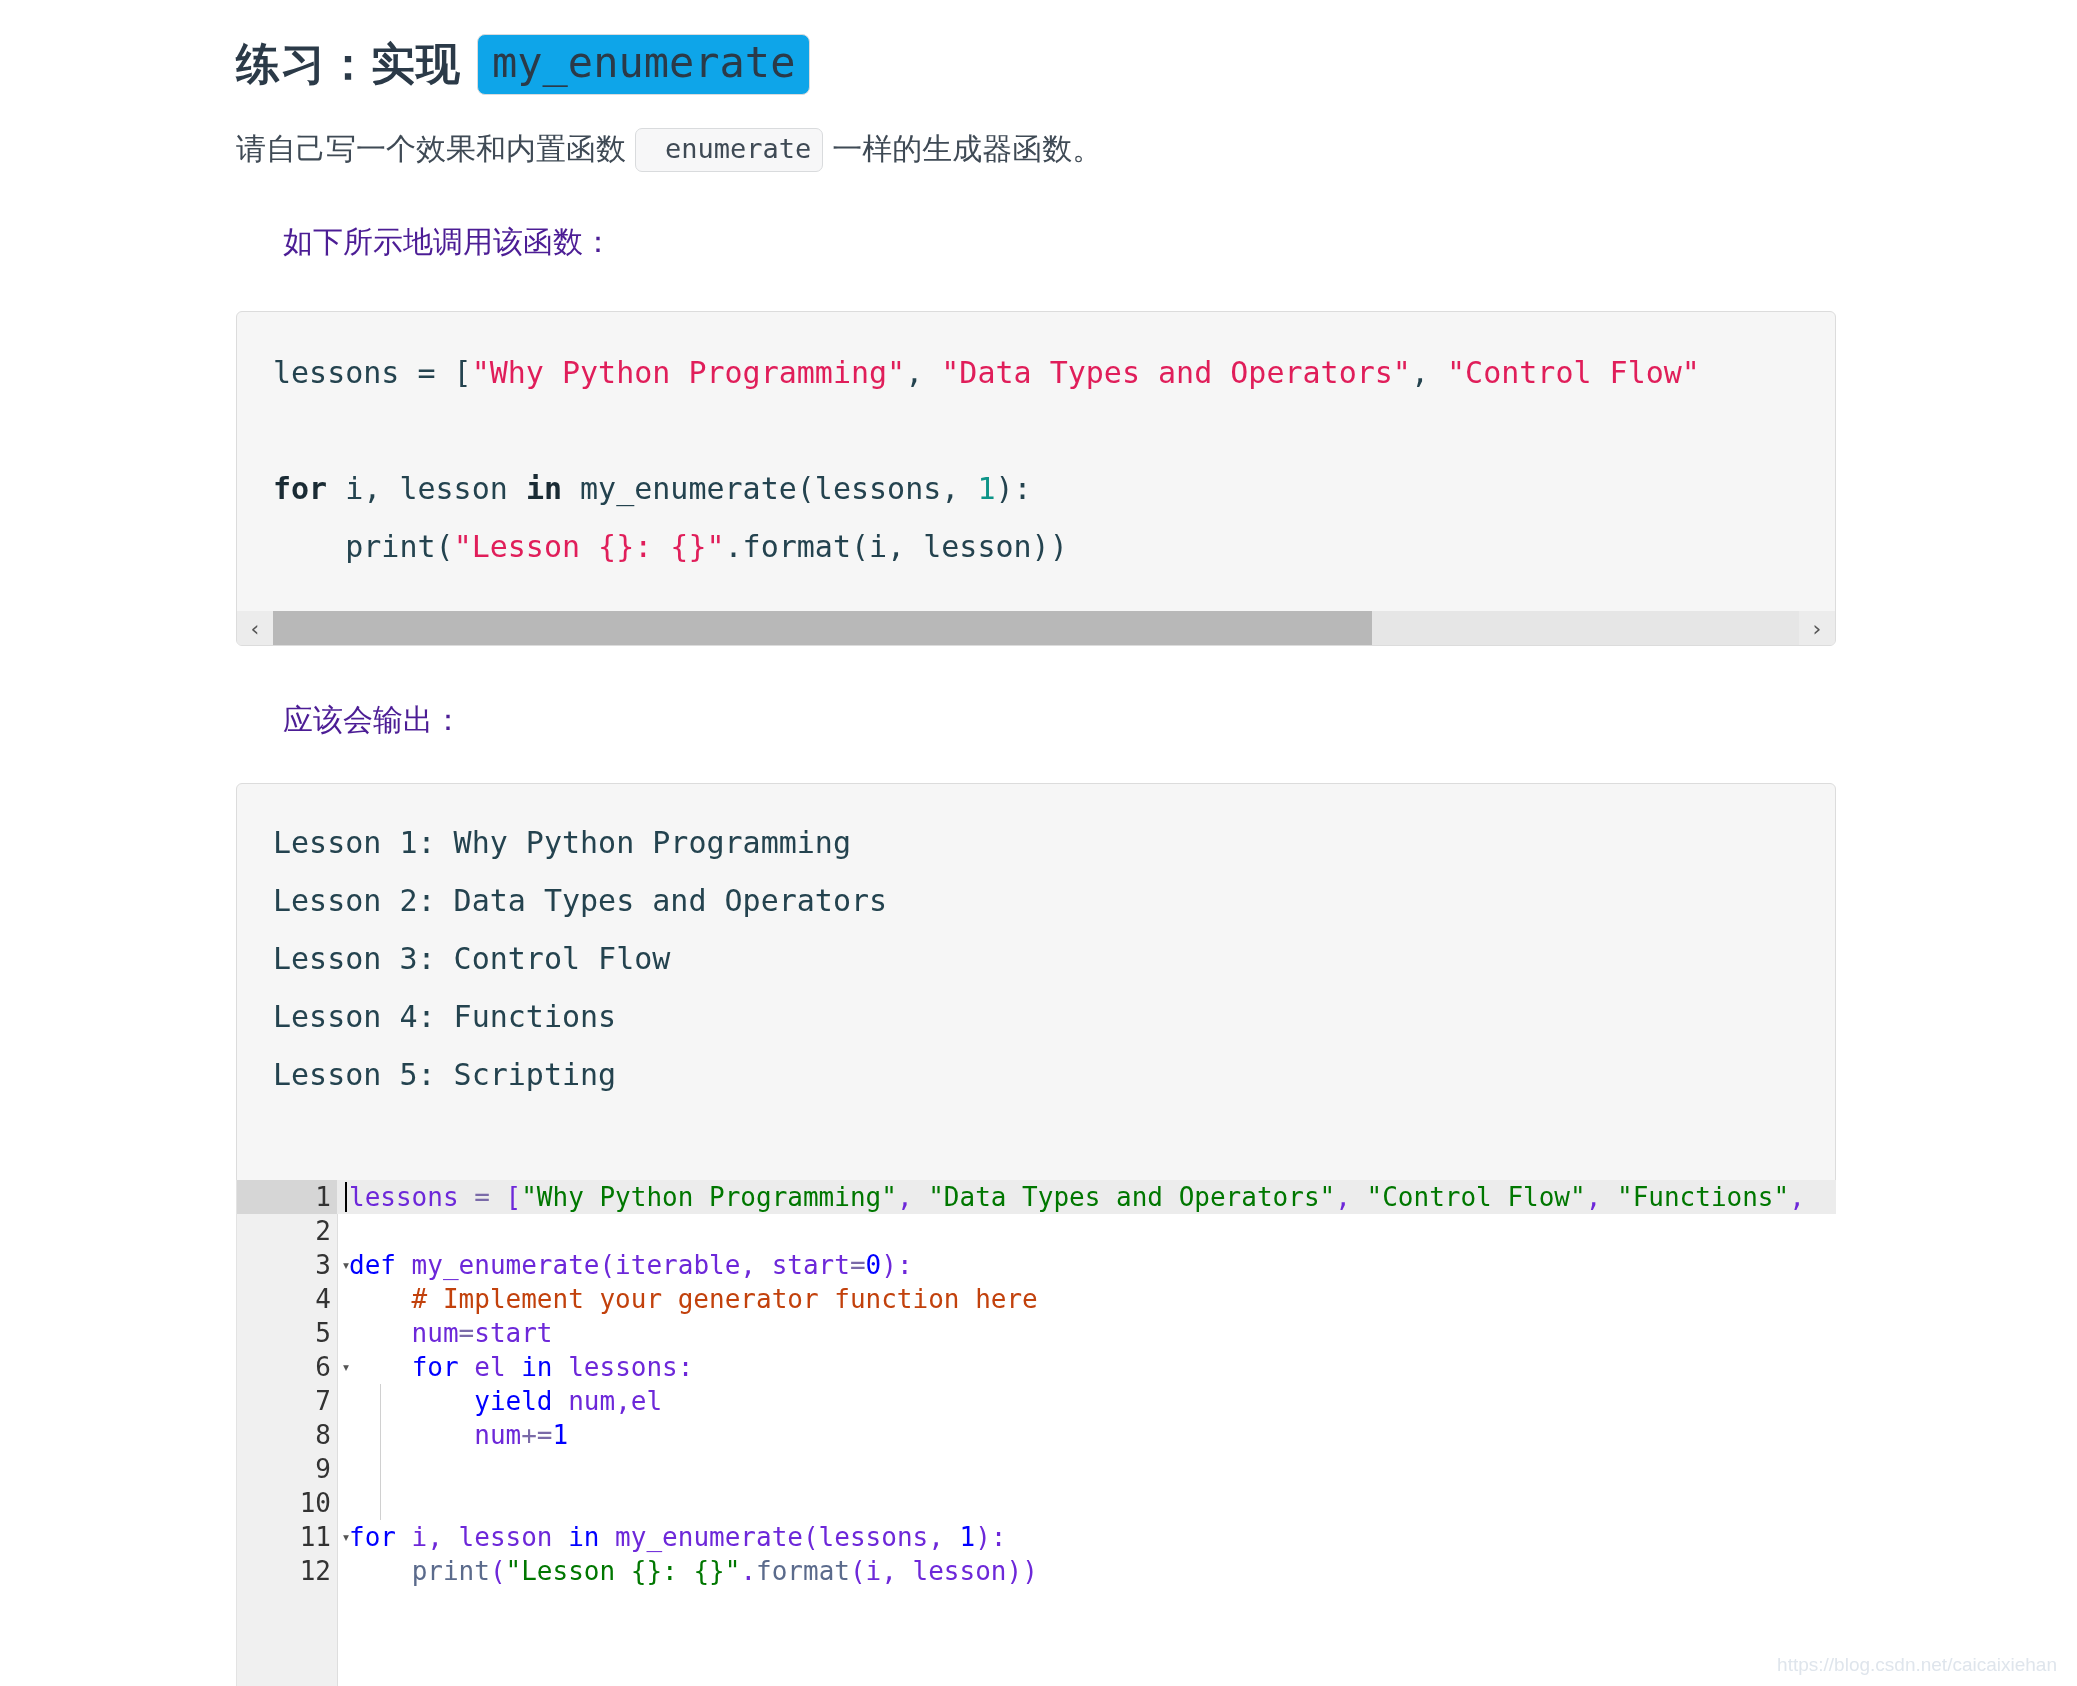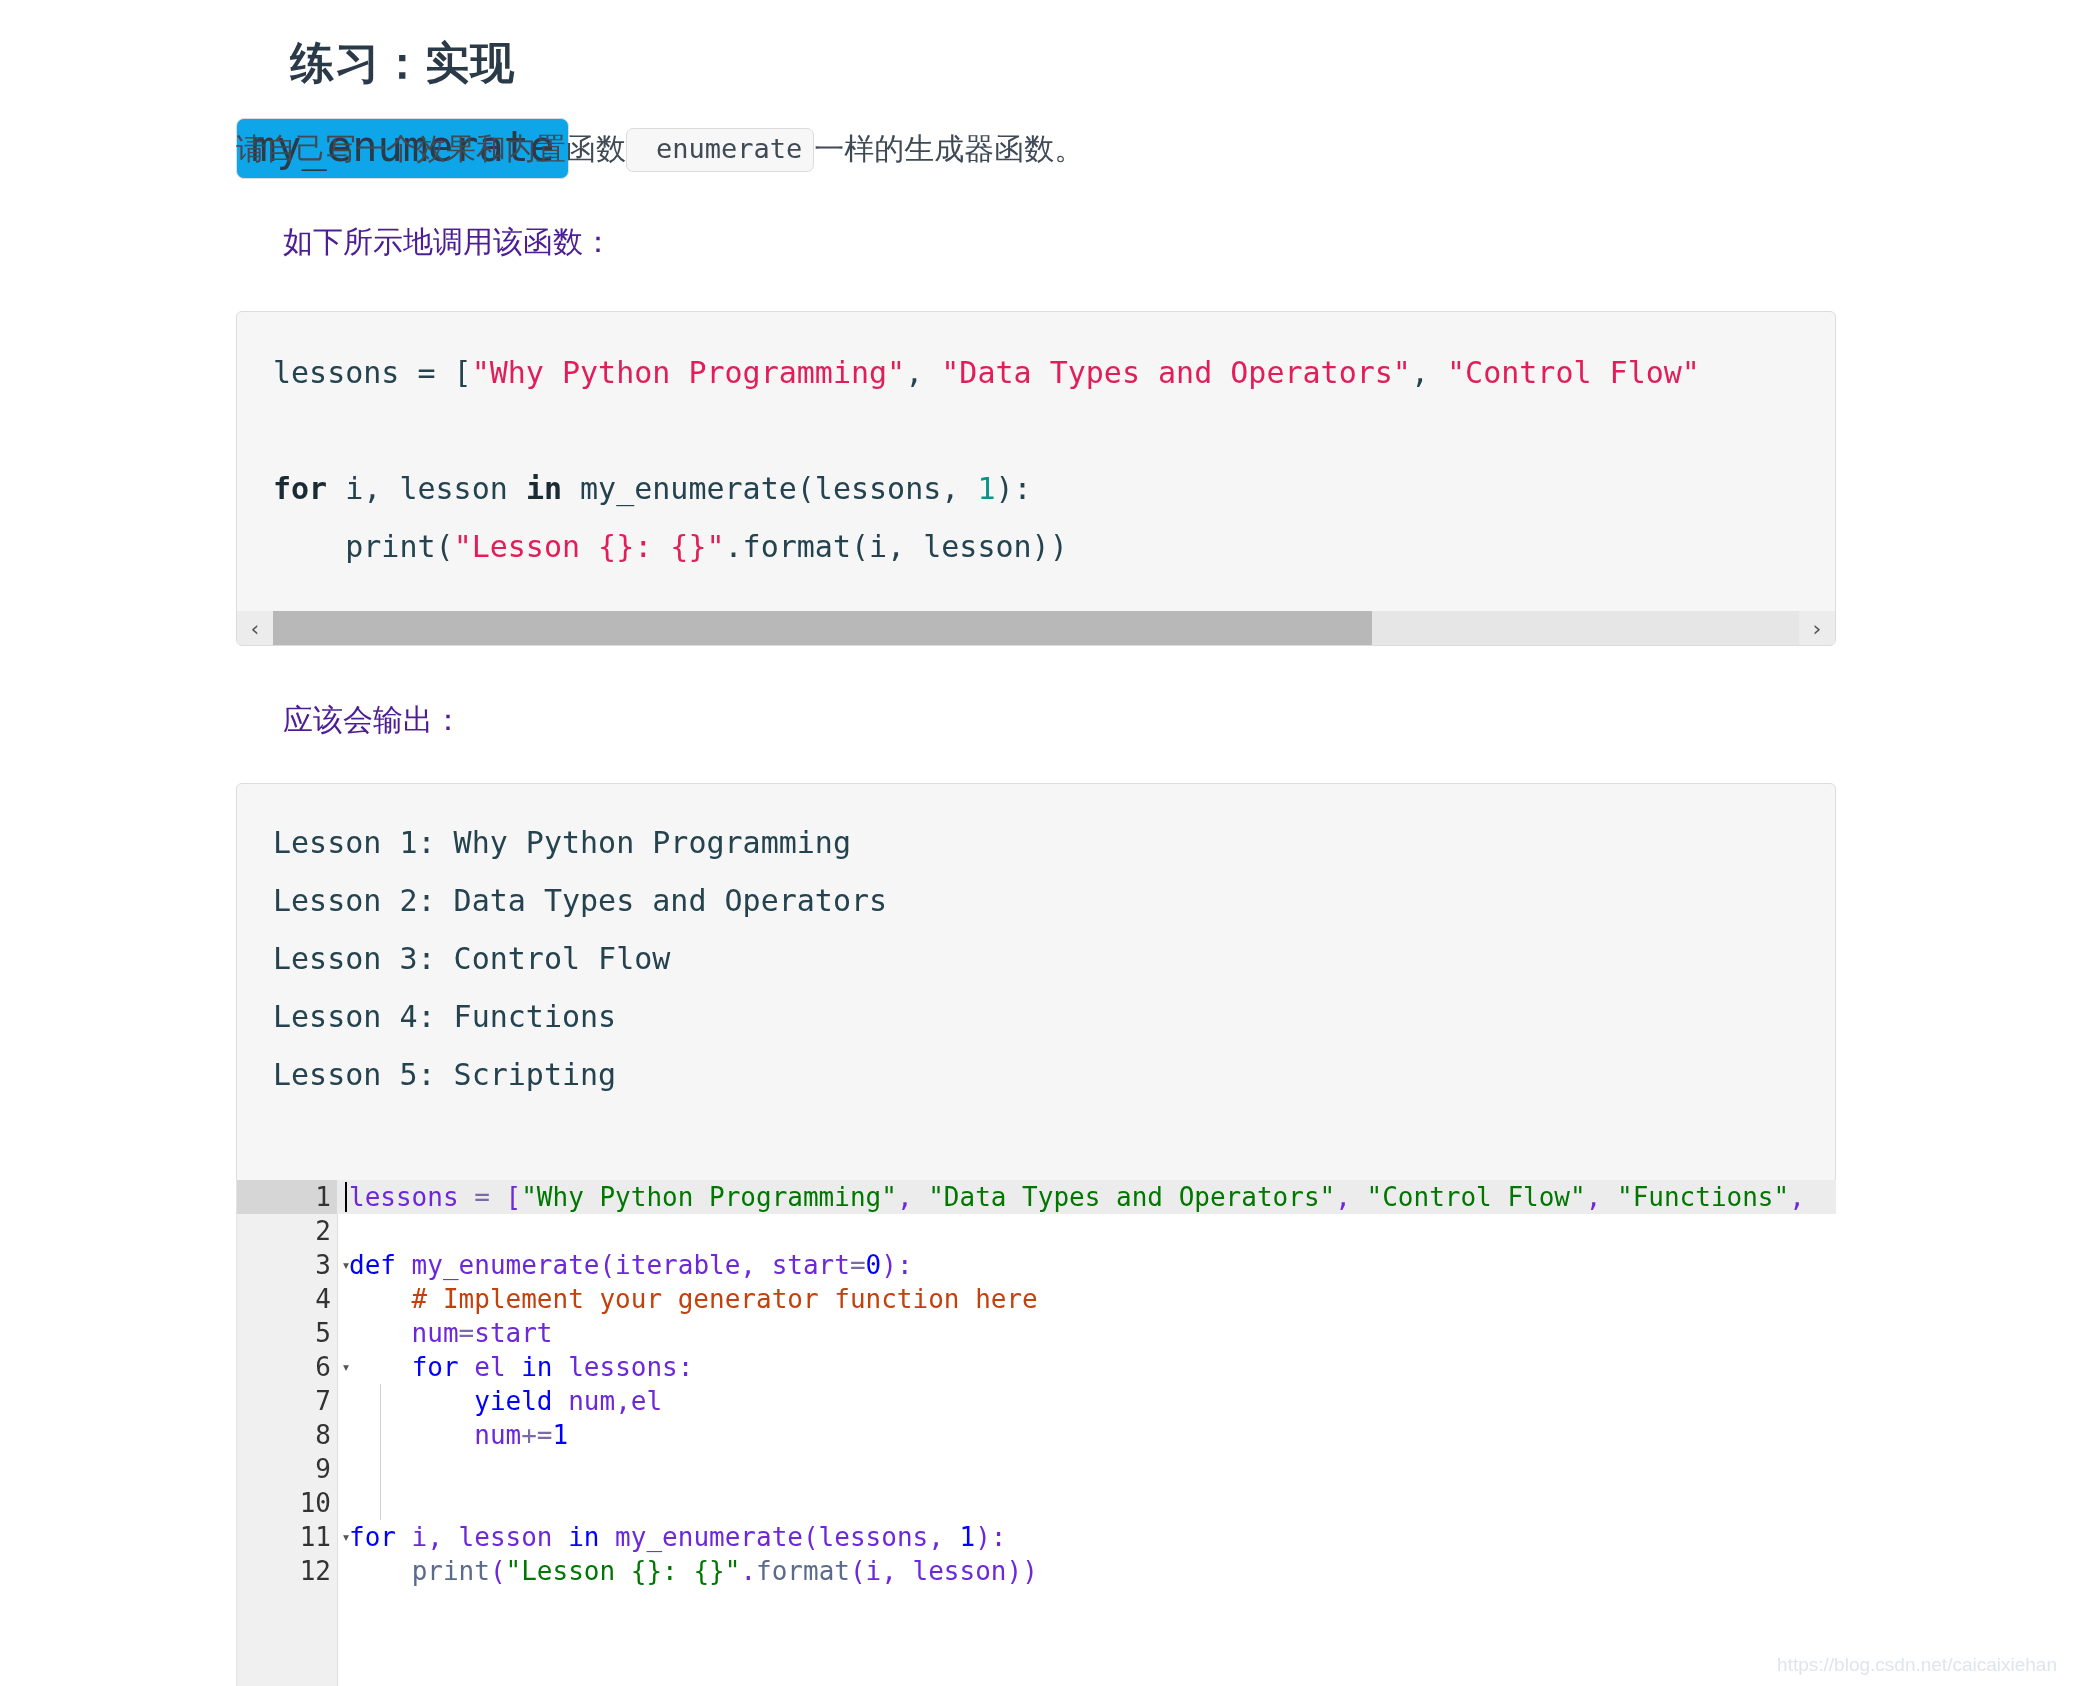--- a/index.html
+++ b/index.html
@@ -22,22 +22,21 @@
     height: 1686px;
   }
 
   
   .heading {
     position: absolute;
     left: 236px;
     top: 34px;
     display: flex;
     align-items: center;
-    gap: 25px;
-    flex-direction: column;
+    gap: 16px;
   }
   .heading-text {
     font-size: 44px;
     font-weight: bold;
     color: #2b3a48;
     letter-spacing: 1px;
     white-space: nowrap;
   }
   .inline-code-lg {
     font-family: "DejaVu Sans Mono", "Liberation Mono", monospace;
@@ -50,21 +49,21 @@
     line-height: 1.05;
     white-space: nowrap;
   }
 
   .subheading {
     position: absolute;
     left: 236px;
     top: 128px;
     display: flex;
     align-items: center;
-    gap: 0;
+    gap: 9px;
     font-size: 30px;
     color: #3f4a55;
     white-space: nowrap;
   }
   .inline-code-sm {
     font-family: "DejaVu Sans Mono", "Liberation Mono", monospace;
     font-size: 27px;
     color: #3f4a55;
     background: #f7f7f8;
     border: 1px solid #d9dbdd;

